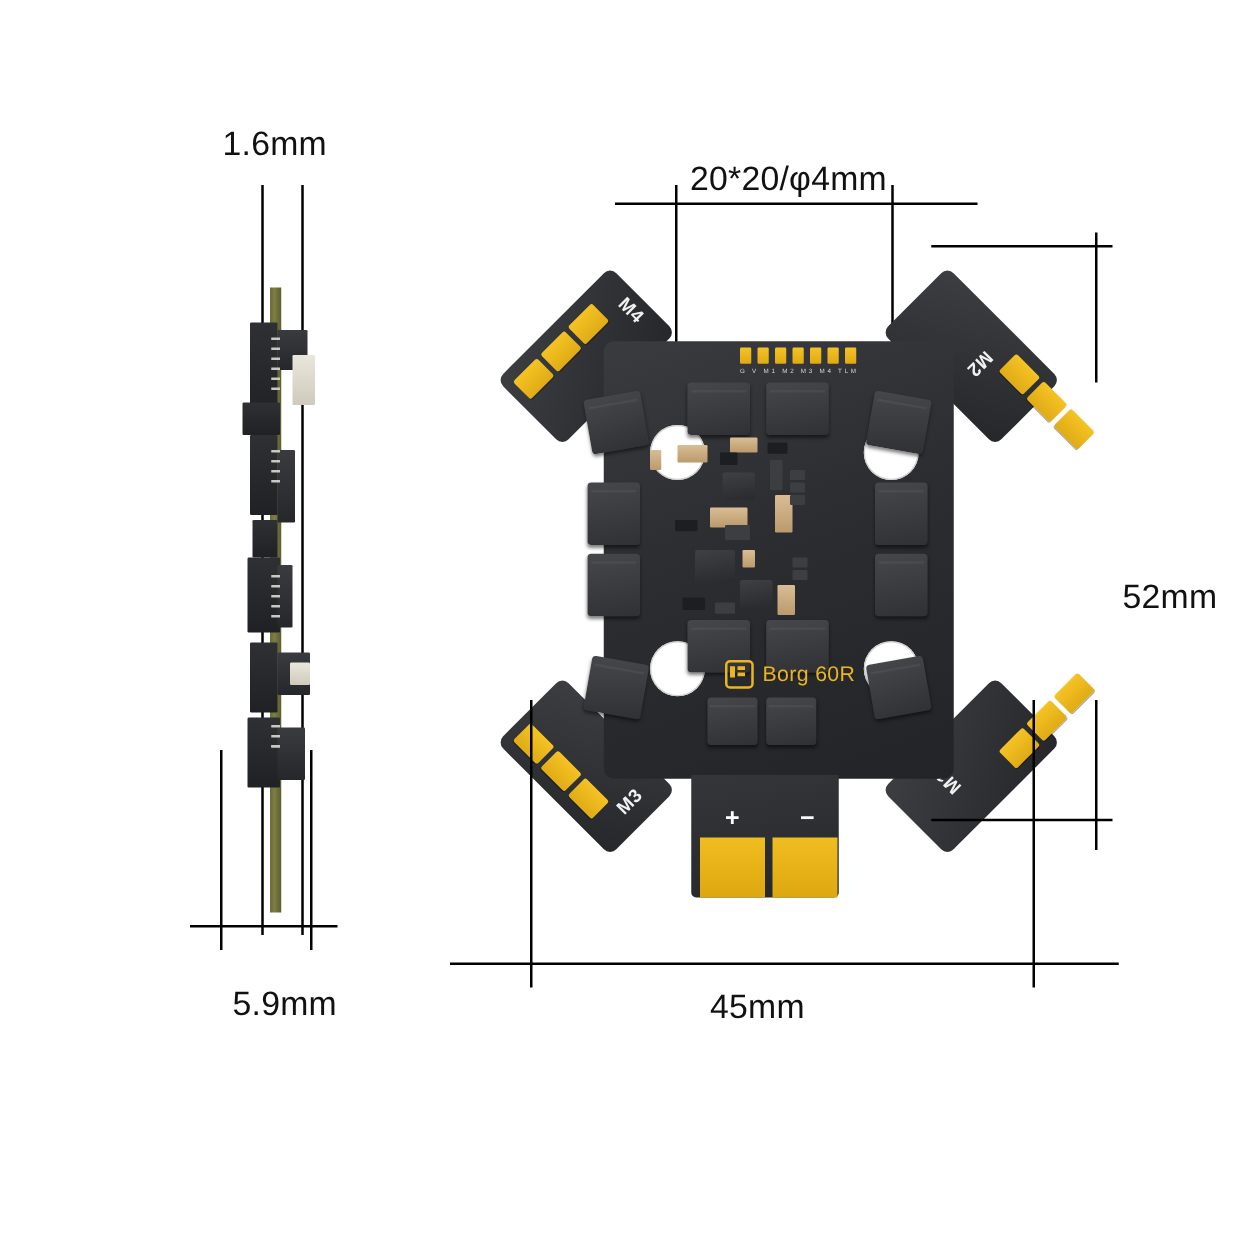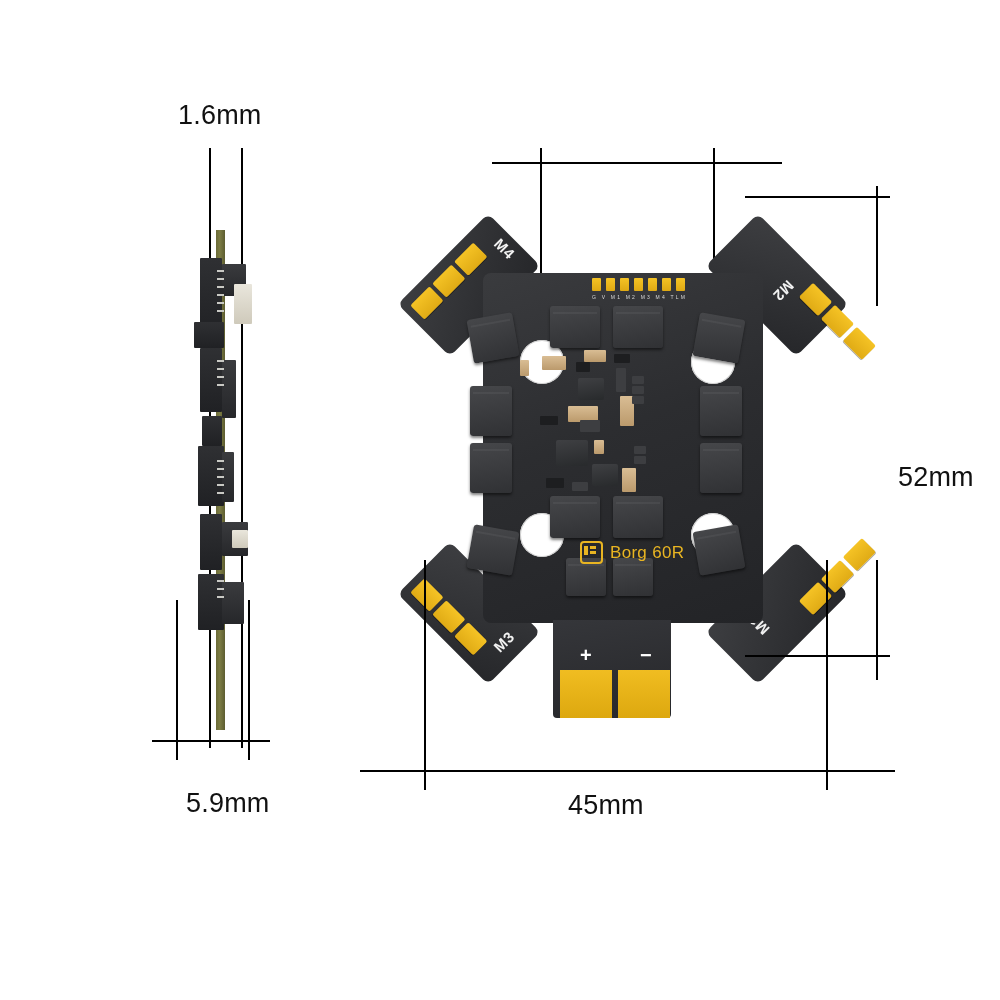--- a/index.html
+++ b/index.html
@@ -99,20 +99,21 @@
     <div class="pin" style="left:31px;top:130px;width:7px;box-shadow:0 8px 0 #c9c9c4,0 16px 0 #c9c9c4,0 24px 0 #c9c9c4;"></div>
     <div class="pin" style="left:31px;top:230px;width:7px;box-shadow:0 8px 0 #c9c9c4,0 16px 0 #c9c9c4,0 24px 0 #c9c9c4,0 32px 0 #c9c9c4;"></div>
     <div class="pin" style="left:31px;top:350px;width:7px;box-shadow:0 8px 0 #c9c9c4,0 16px 0 #c9c9c4,0 16px 0 #c9c9c4;"></div>
   </div>
 
   <div class="line-h" style="left:152px;top:740px;width:118px;"></div>
   <div class="line-v" style="left:176px;top:600px;height:160px;"></div>
   <div class="line-v" style="left:248px;top:600px;height:160px;"></div>
   <div class="dim-label" style="left:186px;top:788px;">5.9mm</div>
 
+  <div class="dim-label" style="left:552px;top:128px;">20*20/φ4mm</div>
   <div class="line-h" style="left:492px;top:162px;width:290px;"></div>
   <div class="line-v" style="left:540px;top:148px;height:210px;"></div>
   <div class="line-v" style="left:713px;top:148px;height:210px;"></div>
 
   <div class="board">
 
     <div class="arm" style="left:-3px;top:20px;transform:rotate(-45deg);">
       <div class="pads" style="left:8px;top:10px;">
         <div class="pad"></div>
         <div class="pad"></div>
@@ -194,21 +195,21 @@
     <div class="ic" style="left:148px;top:212px;width:32px;height:26px;"></div>
     <div class="smd cu" style="left:186px;top:212px;width:10px;height:14px;"></div>
     <div class="ic" style="left:184px;top:236px;width:26px;height:22px;"></div>
     <div class="smd cu" style="left:214px;top:240px;width:14px;height:24px;"></div>
     <div class="smd blk" style="left:138px;top:250px;width:18px;height:10px;"></div>
     <div class="smd" style="left:164px;top:254px;width:16px;height:9px;"></div>
     <div class="smd cu" style="left:112px;top:132px;width:9px;height:16px;"></div>
     <div class="smd" style="left:224px;top:148px;width:12px;height:8px;box-shadow:0 10px 0 #3d3e41,0 20px 0 #3d3e41;"></div>
     <div class="smd" style="left:226px;top:218px;width:12px;height:8px;box-shadow:0 10px 0 #3d3e41;"></div>
 
-    <div class="brand" style="left:172px;top:313px;">
+    <div class="brand" style="left:172px;top:300px;">
       <div class="brand-mark"></div>
       <div class="brand-text">Borg 60R</div>
     </div>
 
     <div class="batt-tab" style="left:145px;top:392px;width:118px;height:98px;"></div>
     <div class="batt-pad" style="left:152px;top:442px;"></div>
     <div class="batt-pad" style="left:210px;top:442px;"></div>
     <div class="batt-sym" style="left:172px;top:416px;">+</div>
     <div class="batt-sym" style="left:232px;top:416px;">−</div>
   </div>

